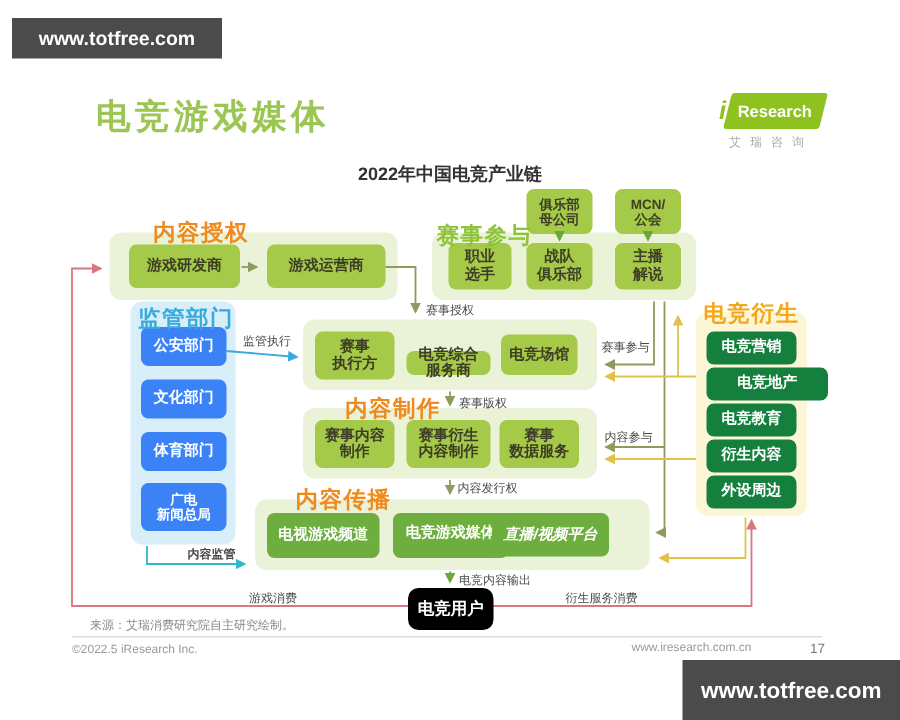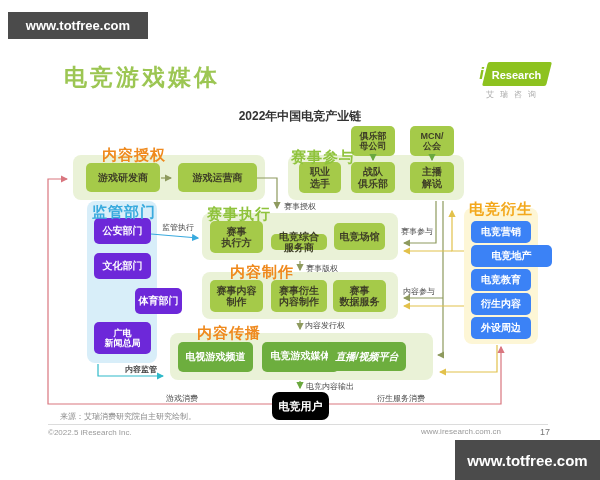--- a/index.html
+++ b/index.html
@@ -38,34 +38,34 @@
   .t-part{left:291px;top:148px;}
   .t-reg{left:92px;top:203px;}
   .t-exec{left:207px;top:205px;}
   .t-prod{left:207px;top:263px;}
   .t-deriv{left:469px;top:200px;}
   .t-dist{left:174px;top:324px;}
   
   .box{display:flex;align-items:center;justify-content:center;text-align:center;
        white-space:pre-line;border-radius:5px;font-weight:bold;line-height:1.15;z-index:3;}
   .gbox{background:#a5ca49;color:#3e3e27;font-size:10px;}
-  .cbox{background:#6d28d9;color:#fff;font-size:10px;}
-  .ybox{background:#3b82f6;color:#fff;font-size:10px;}
+  .cbox{background:#3b82f6;color:#fff;font-size:10px;}
+  .ybox{background:#15803d;color:#fff;font-size:10px;}
   .dbox{background:#6dae3e;color:#fff;font-size:10px;}
   .ubox{background:#000000;color:#fff;font-size:11px;border-radius:7px;}
   .b-dev{left:86px;top:163px;width:74px;height:29px;}
   .b-op{left:178px;top:163px;width:79px;height:29px;}
   .b-club{left:351px;top:126px;width:44px;height:30px;font-size:9px;}
   .b-mcn{left:410px;top:126px;width:44px;height:30px;font-size:9px;}
   .b-player{left:299px;top:162px;width:42px;height:31px;}
   .b-team{left:351px;top:162px;width:44px;height:31px;}
   .b-host{left:410px;top:162px;width:44px;height:31px;}
   .b-police{left:94px;top:218px;width:57px;height:26px;}
   .b-culture{left:94px;top:253px;width:57px;height:26px;}
-  .b-sport{left:94px;top:288px;width:47px;height:26px;margin-left:41px;}
+  .b-sport{left:94px;top:288px;width:57px;height:26px;}
   .b-radio{left:94px;top:322px;width:57px;height:32px;font-size:9px;}
   .b-exec1{left:210px;top:221px;width:53px;height:32px;}
   .b-exec2{left:271px;top:221px;width:56px;height:16px;margin-top:13px;}
   .b-venue{left:334px;top:223px;width:51px;height:27px;}
   .b-prod1{left:210px;top:280px;width:53px;height:32px;}
   .b-prod2{left:271px;top:280px;width:56px;height:32px;}
   .b-prod3{left:333px;top:280px;width:53px;height:32px;}
   .b-d1{left:471px;top:221px;width:60px;height:22px;}
   .b-d2{left:471px;top:245px;width:81px;height:22px;}
   .b-d3{left:471px;top:269px;width:60px;height:22px;}
@@ -116,21 +116,20 @@
   <div class="abs panel pg p-part"></div>
   <div class="abs panel pb p-reg"></div>
   <div class="abs panel pg p-exec"></div>
   <div class="abs panel pg p-prod"></div>
   <div class="abs panel py p-deriv"></div>
   <div class="abs panel pg p-dist"></div>
 
   <div class="abs sec-title c-orange t-license">内容授权</div>
   <div class="abs sec-title c-green t-part">赛事参与</div>
   <div class="abs sec-title c-blue t-reg">监管部门</div>
-  <div class="abs sec-title c-green t-exec">赛事执行</div>
   <div class="abs sec-title c-orange t-prod">内容制作</div>
   <div class="abs sec-title c-gold t-deriv">电竞衍生</div>
   <div class="abs sec-title c-orange t-dist">内容传播</div>
 
   <div class="abs box gbox b-dev">游戏研发商</div>
   <div class="abs box gbox b-op">游戏运营商</div>
 
   <div class="abs box gbox b-club">俱乐部
 母公司</div>
   <div class="abs box gbox b-mcn">MCN/

